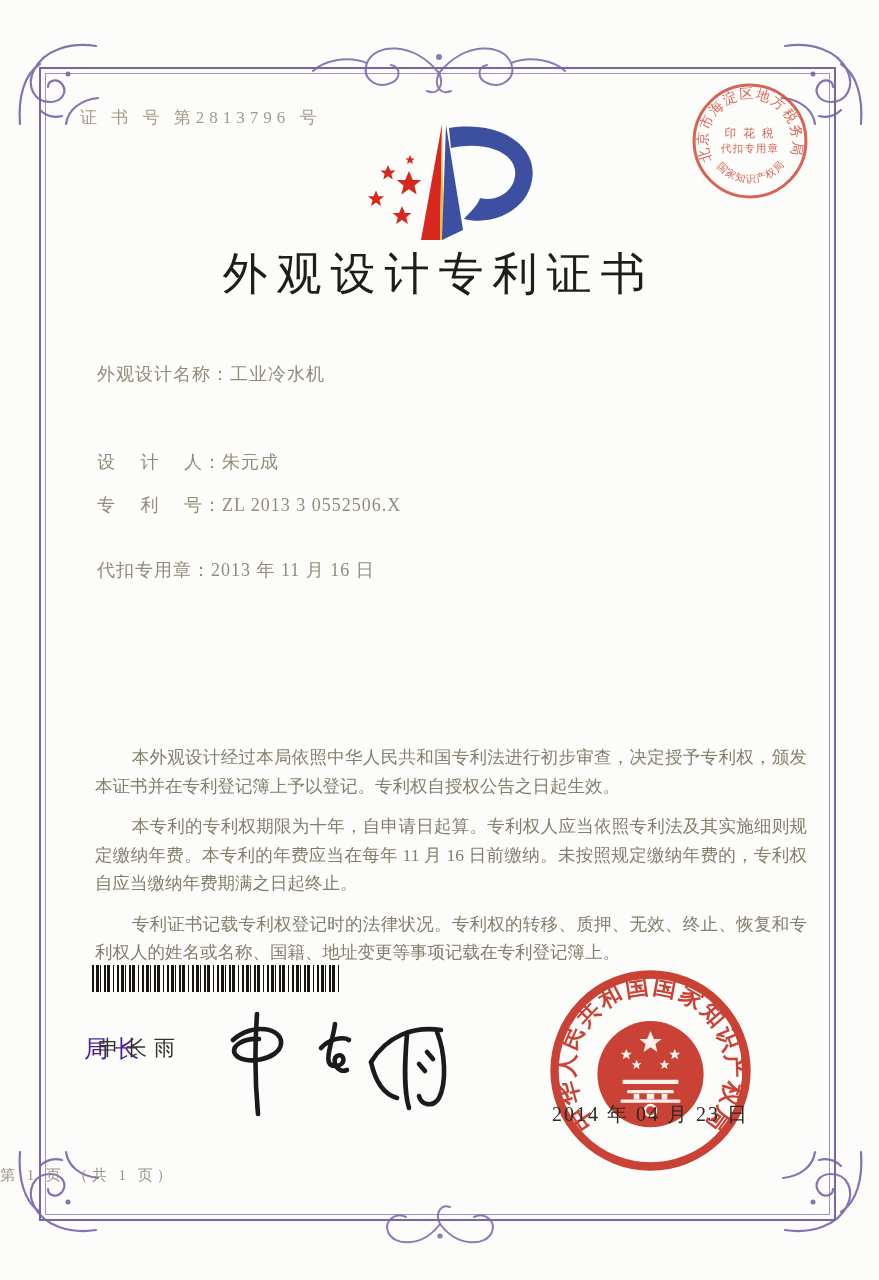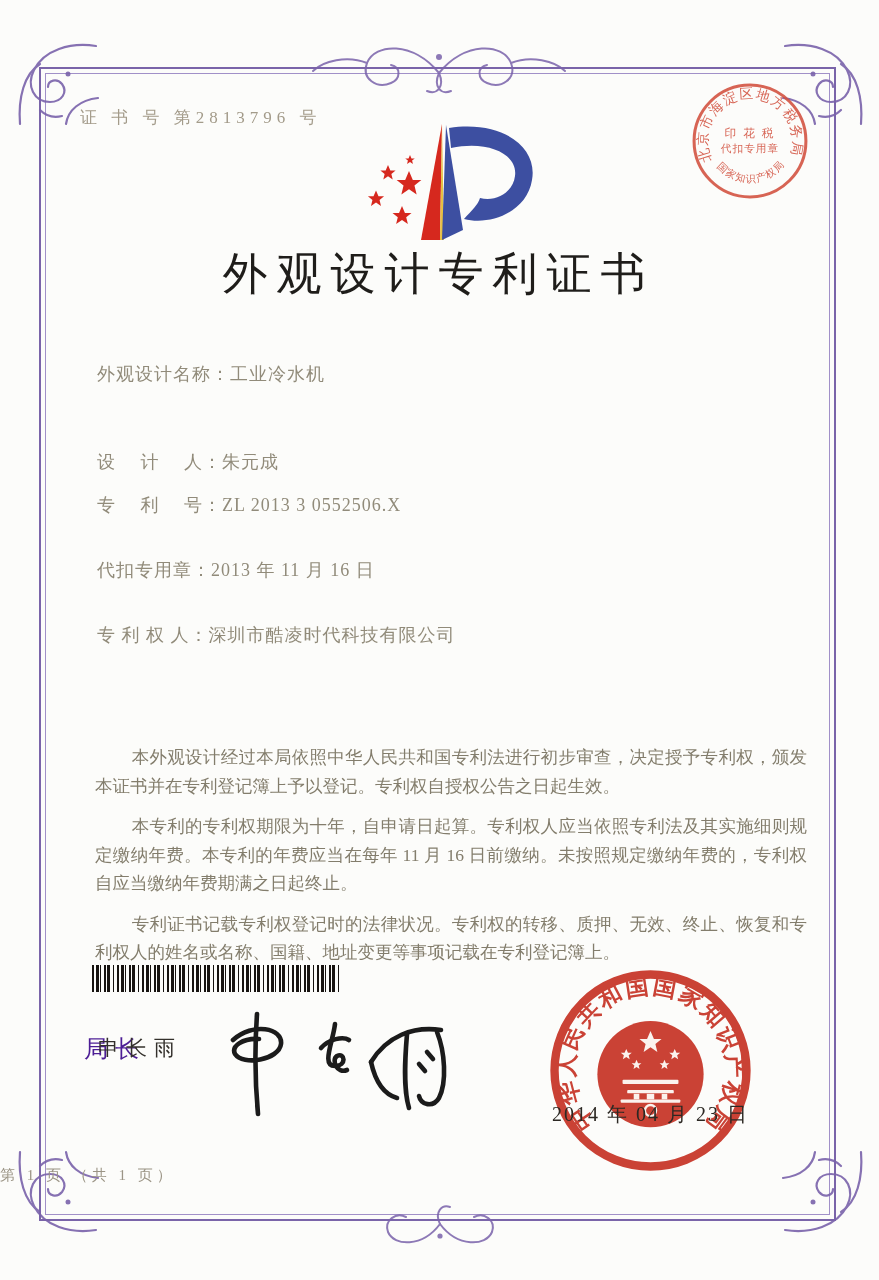--- a/index.html
+++ b/index.html
@@ -151,21 +151,20 @@
     <polygon points="114,5 110,120 131,110" fill="#3d4fa1"></polygon>
     <path d="M117,8 C172,0 206,28 200,60 C195,92 158,106 132,99 C140,90 146,85 148,78 C165,82 181,72 183,56 C186,34 156,20 119,28 Z" fill="#3d4fa1"></path>
   </svg>
 
   <div class="title">外观设计专利证书</div>
 
   <div class="field f0"><span>外观设计名称：</span><span>工业冷水机</span></div>
   <div class="field f1"><span>设　 计　 人：</span><span>朱元成</span></div>
   <div class="field f2"><span>专　 利　 号：</span><span>ZL 2013 3 0552506.X</span></div>
   <div class="field f3"><span>代扣专用章：</span><span>2013 年 11 月 16 日</span></div>
-  <div class="field f4"><span>专 利 权 人：</span><span>深圳市酷凌时代科技有限公司</span></div>
 
   <div class="body-text">
     <p>本外观设计经过本局依照中华人民共和国专利法进行初步审查，决定授予专利权，颁发本证书并在专利登记簿上予以登记。专利权自授权公告之日起生效。</p>
     <p>本专利的专利权期限为十年，自申请日起算。专利权人应当依照专利法及其实施细则规定缴纳年费。本专利的年费应当在每年 11 月 16 日前缴纳。未按照规定缴纳年费的，专利权自应当缴纳年费期满之日起终止。</p>
     <p>专利证书记载专利权登记时的法律状况。专利权的转移、质押、无效、终止、恢复和专利权人的姓名或名称、国籍、地址变更等事项记载在专利登记簿上。</p>
   </div>
 
   <div class="barcode"></div>
 
   <div class="signer-title">局长</div>

